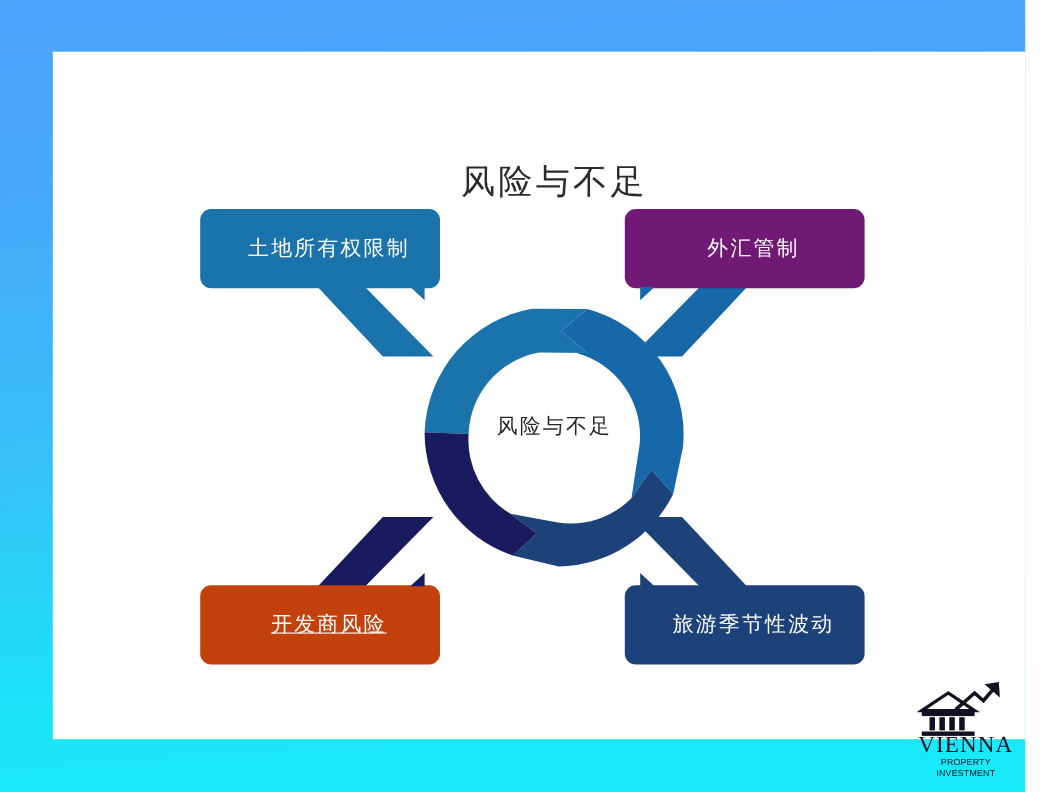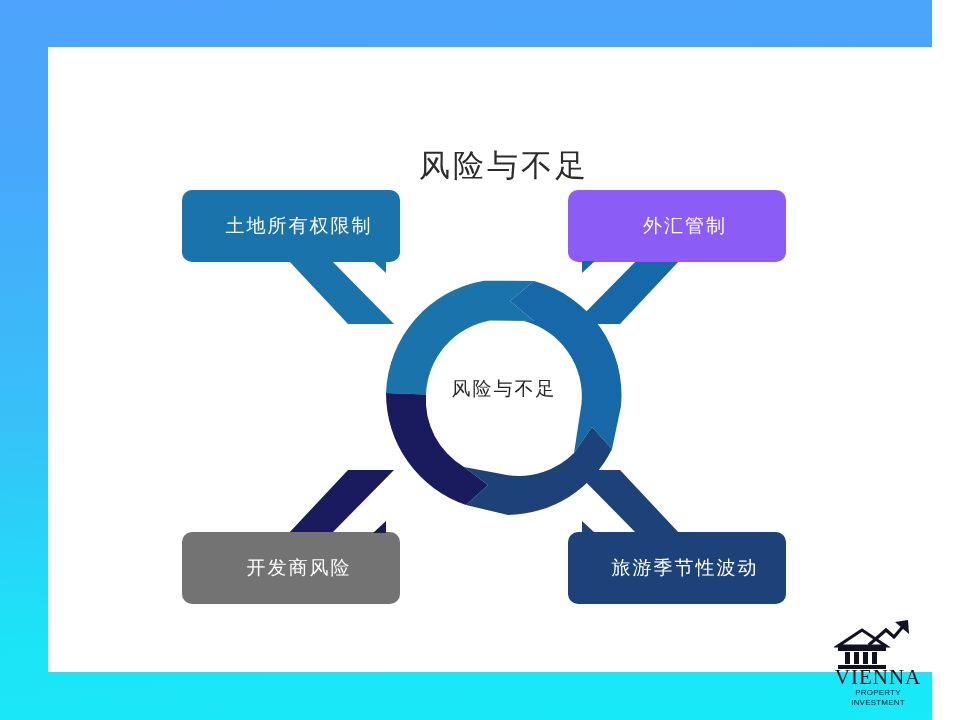--- a/index.html
+++ b/index.html
@@ -263,26 +263,26 @@
         </g>
       </svg>
 
       <div id="center-label">风险与不足</div>
 
       <div class="callout topleft" style="--box-color:#1a73ab; background:#1a73ab;">
         <span class="callout-text">土地所有权限制</span>
         <span class="tail"></span>
       </div>
 
-      <div class="callout topright" style="--box-color:#1668a8; background:#8b5cf6;">
+      <div class="callout topright" style="--box-color:#1668a8; background:#701a75;">
         <span class="callout-text">外汇管制</span>
         <span class="tail"></span>
       </div>
 
-      <div class="callout bottomleft" style="--box-color:#1a1a5e; background:#737373;">
+      <div class="callout bottomleft" style="--box-color:#1a1a5e; background:#c2410c;text-decoration:underline;">
         <span class="callout-text">开发商风险</span>
         <span class="tail"></span>
       </div>
 
       <div class="callout bottomright" style="--box-color:#1c4279; background:#1c4279;text-align:right;">
         <span class="callout-text">旅游季节性波动</span>
         <span class="tail"></span>
       </div>
 
     </div>

